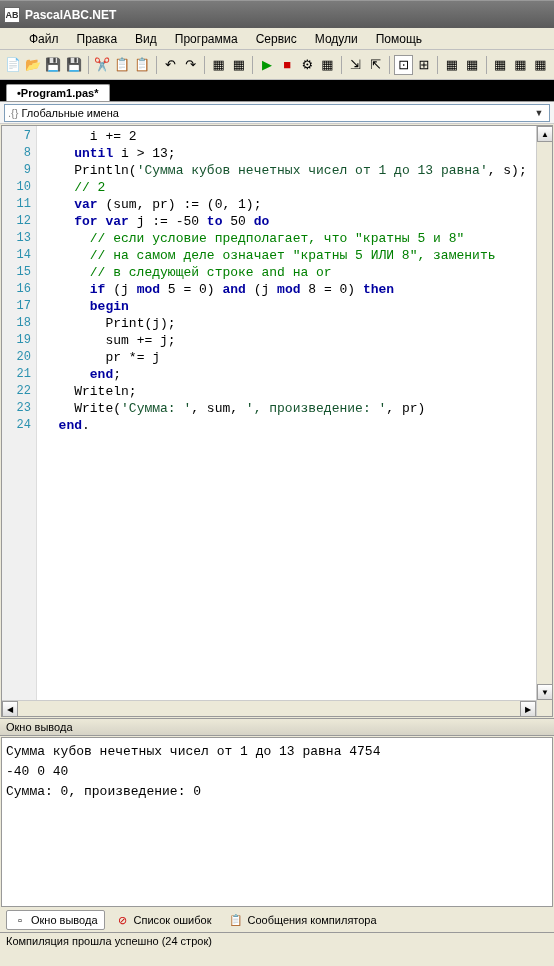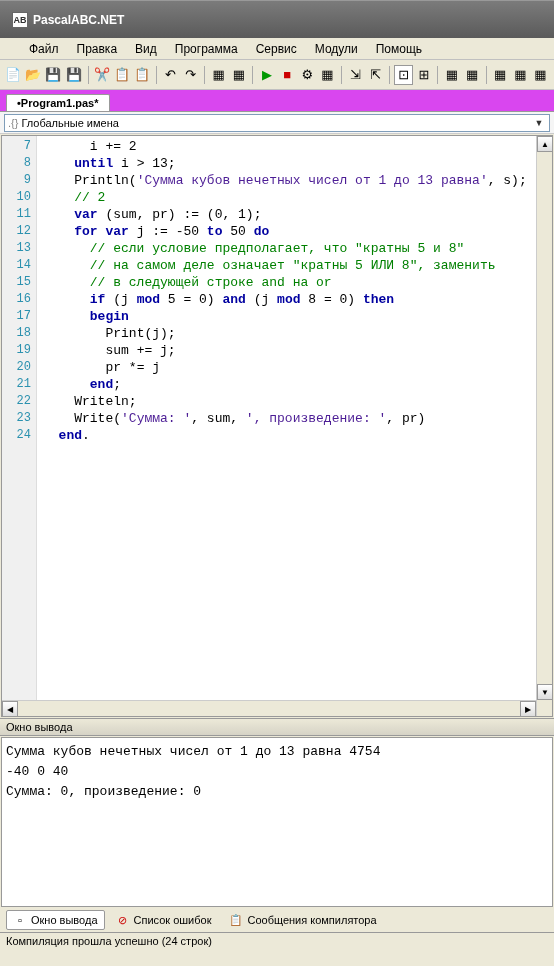--- a/index.html
+++ b/index.html
@@ -9,24 +9,24 @@
   background: #ece9d8;
   width: 554px;
   height: 966px;
   overflow: hidden;
   display: flex;
   flex-direction: column;
 }
 .titlebar {
   background: linear-gradient(to bottom, #7b7b7b, #5a5a5a);
   color: #fff;
-  height: 38px;
-  display: flex;
-  align-items: center;
-  padding: 0 12px;
+  height: 28px;
+  display: flex;
+  align-items: center;
+  padding: 0 4px;
   font-size: 12px;
   font-weight: bold;
   border-top: 1px solid #999;
 }
 .titlebar .icon {
   width: 16px;
   height: 16px;
   background: #fff;
   margin-right: 5px;
   font-size: 9px;
@@ -67,21 +67,21 @@
   cursor: pointer;
   font-size: 13px;
 }
 .tsep {
   width: 1px;
   height: 18px;
   background: #aaa;
   margin: 0 3px;
 }
 .tab-row {
-  background: #d946ef;
+  background: #000000;
   display: flex;
   align-items: flex-end;
   padding: 2px 4px 0 6px;
   border-bottom: 1px solid #999;
   height: 22px;
 }
 .tab {
   background: #fff;
   border: 1px solid #999;
   border-bottom: none;
@@ -149,21 +149,21 @@
   font-family: Consolas, "Courier New", monospace;
   font-size: 13px;
   line-height: 17px;
   padding: 2px 0 2px 6px;
   white-space: pre;
   overflow: auto;
   color: #000;
 }
 .kw { color: #0000a0; font-weight: bold; }
 .cm { color: #008000; }
-.str { color: #4c1d95; }
+.str { color: #14532d; }
 .scrollbar-v {
   position: absolute;
   right: 0; top: 0; bottom: 0;
   width: 16px;
   background: #ece9d8;
   border-left: 1px solid #ccc;
 }
 .scrollbar-h {
   position: absolute;
   left: 0; right: 16px; bottom: 0;

